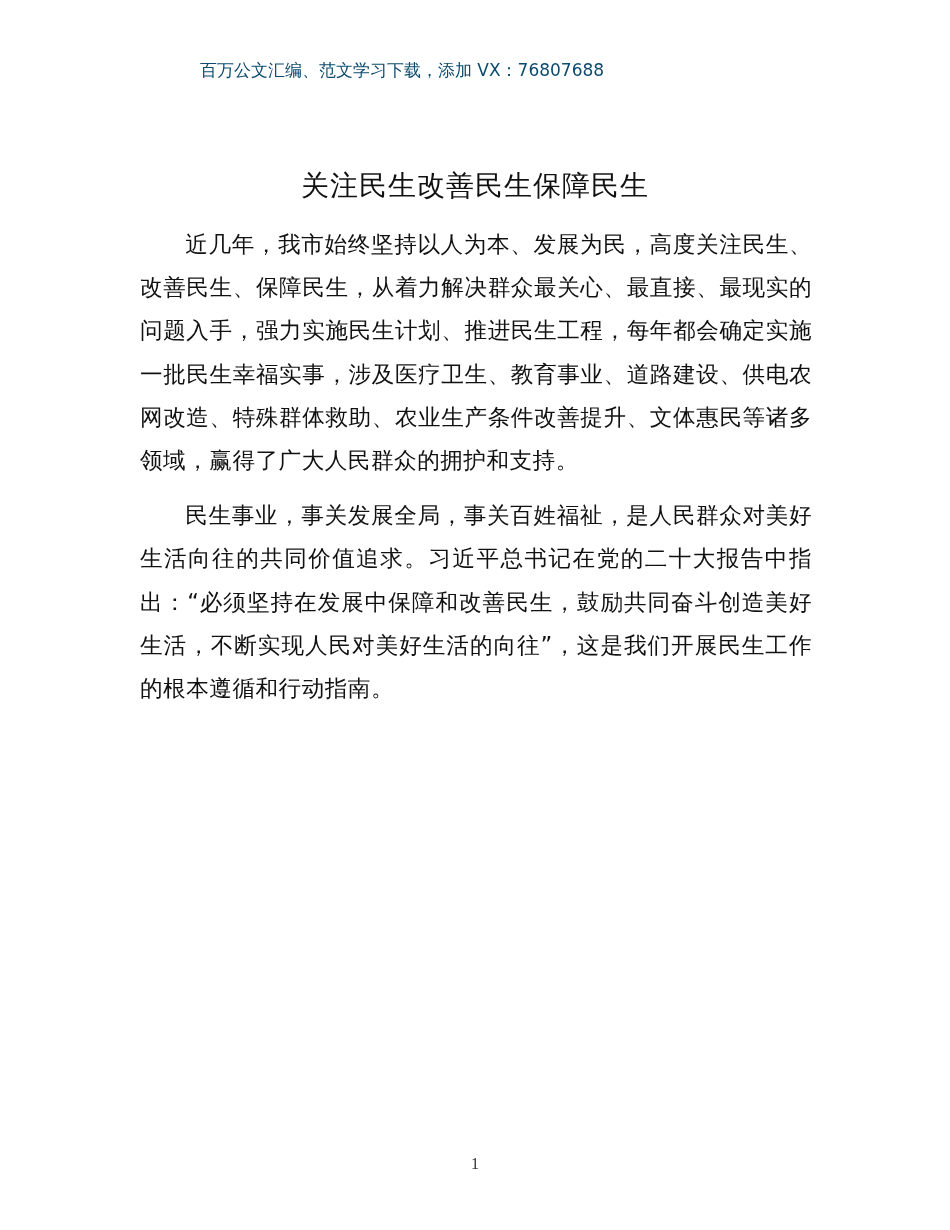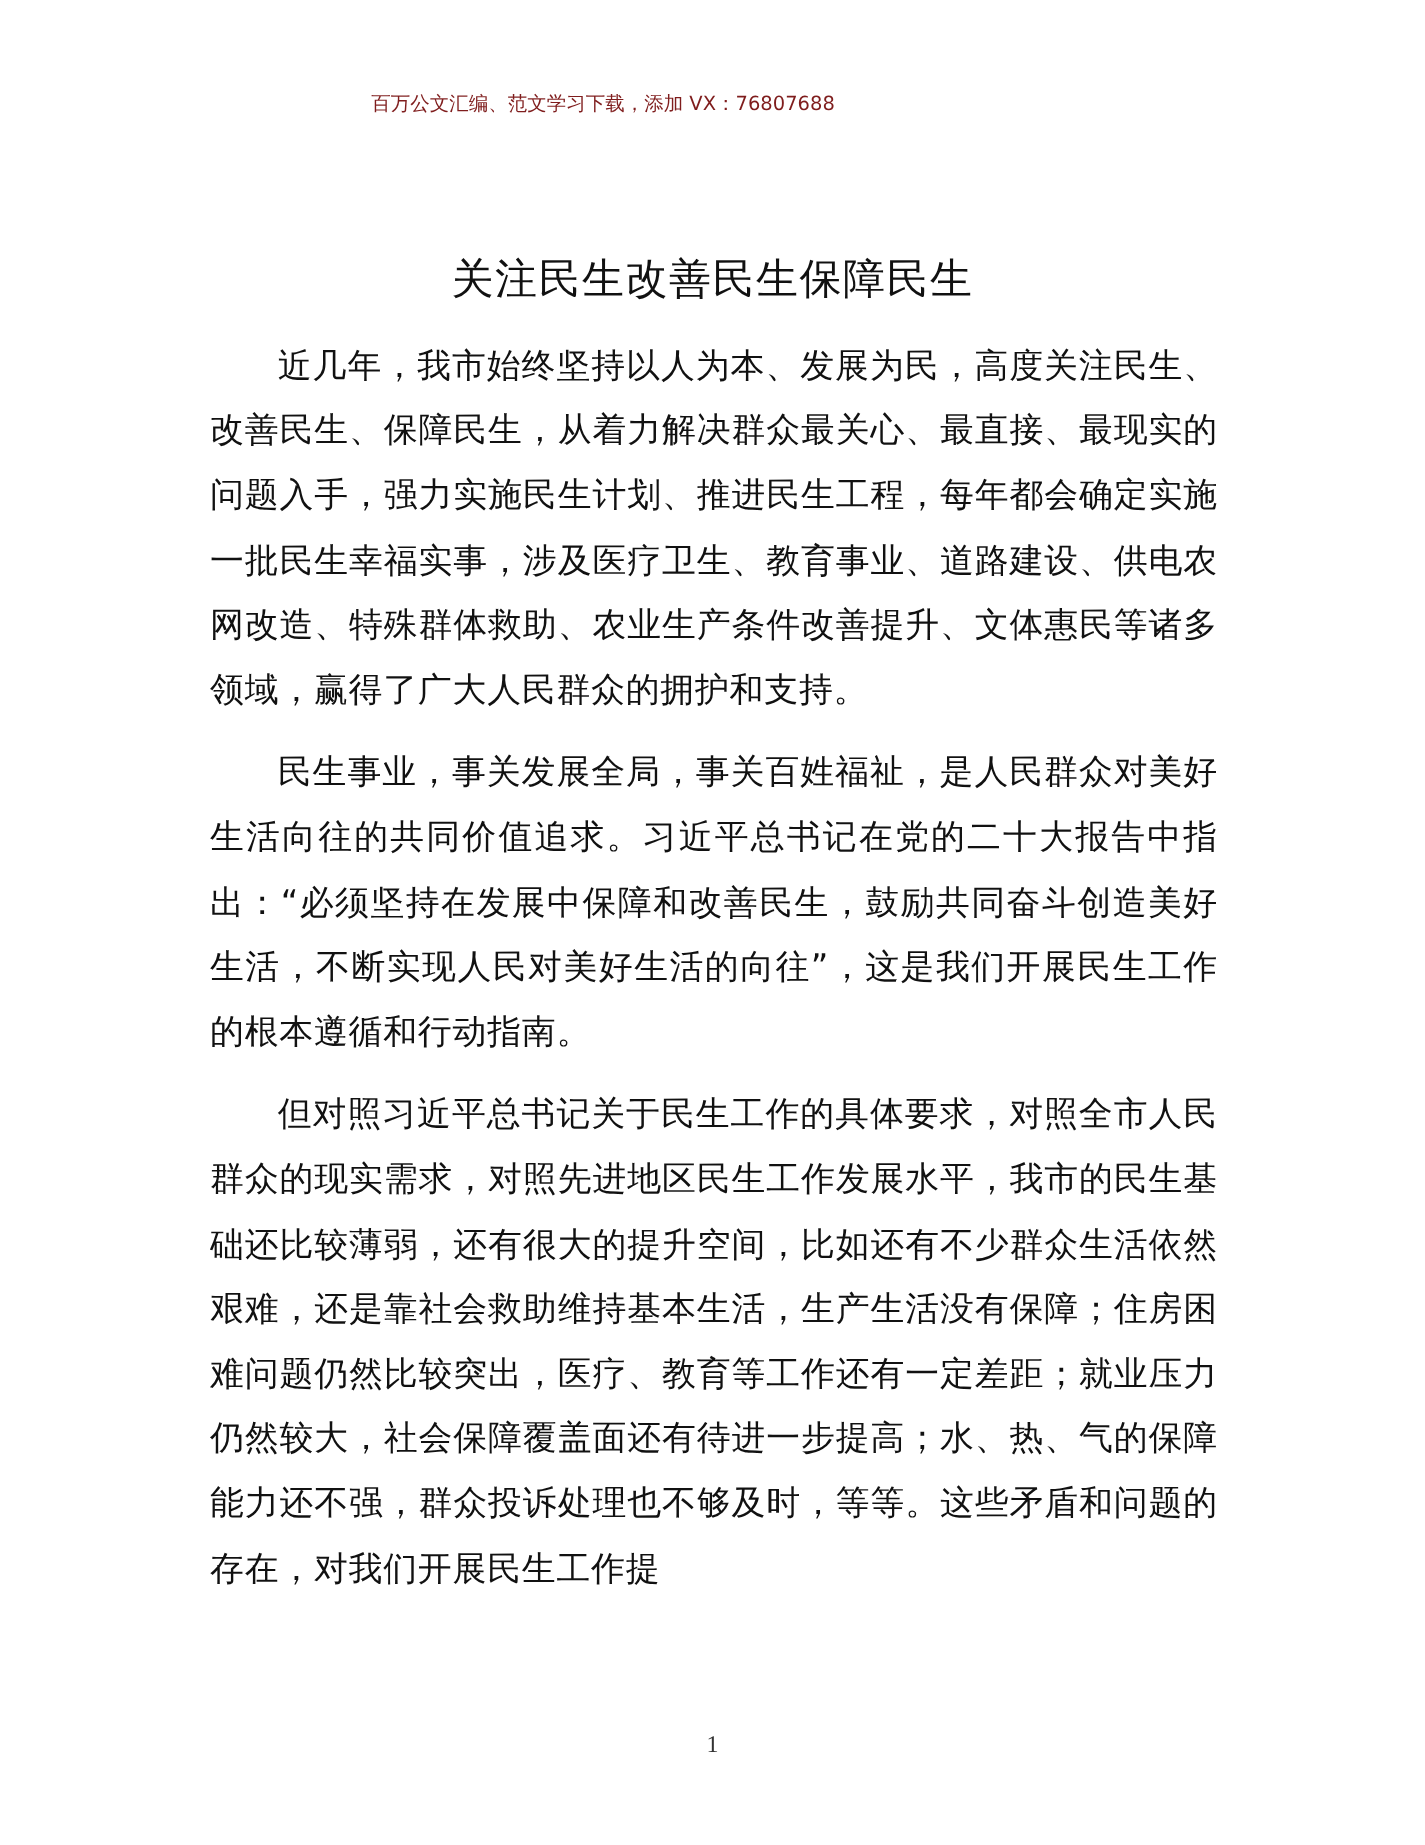--- a/index.html
+++ b/index.html
@@ -14,22 +14,22 @@
     overflow: hidden;
     font-family: "DejaVu Sans", "Liberation Sans", sans-serif;
     color: #111111;
   }
   .header-banner {
     position: absolute;
     top: 57px;
     left: 0;
     width: 804px;
     text-align: center;
-    color: #7f1d1d;
-    font-size: 13px;
+    color: #0c4a6e;
+    font-size: 17px;
     line-height: 26px;
     letter-spacing: 0px;
   }
   .doc-title {
     position: absolute;
     top: 166px;
     left: 0;
     width: 950px;
     text-align: center;
     font-size: 28px;
@@ -66,16 +66,15 @@
 </head>
 <body>
 
 <div class="header-banner">百万公文汇编、范文学习下载，添加 VX：76807688</div>
 
 <div class="doc-title">关注民生改善民生保障民生</div>
 
 <div class="doc-body">
   <p class="para">近几年，我市始终坚持以人为本、发展为民，高度关注民生、改善民生、保障民生，从着力解决群众最关心、最直接、最现实的问题入手，强力实施民生计划、推进民生工程，每年都会确定实施一批民生幸福实事，涉及医疗卫生、教育事业、道路建设、供电农网改造、特殊群体救助、农业生产条件改善提升、文体惠民等诸多领域，赢得了广大人民群众的拥护和支持。</p>
   <p class="para">民生事业，事关发展全局，事关百姓福祉，是人民群众对美好生活向往的共同价值追求。习近平总书记在党的二十大报告中指出：“必须坚持在发展中保障和改善民生，鼓励共同奋斗创造美好生活，不断实现人民对美好生活的向往”，这是我们开展民生工作的根本遵循和行动指南。</p>
-  <p class="para">但对照习近平总书记关于民生工作的具体要求，对照全市人民群众的现实需求，对照先进地区民生工作发展水平，我市的民生基础还比较薄弱，还有很大的提升空间，比如还有不少群众生活依然艰难，还是靠社会救助维持基本生活，生产生活没有保障；住房困难问题仍然比较突出，医疗、教育等工作还有一定差距；就业压力仍然较大，社会保障覆盖面还有待进一步提高；水、热、气的保障能力还不强，群众投诉处理也不够及时，等等。这些矛盾和问题的存在，对我们开展民生工作提</p>
 </div>
 
 <div class="page-number">1</div>
 
 </body></html>

